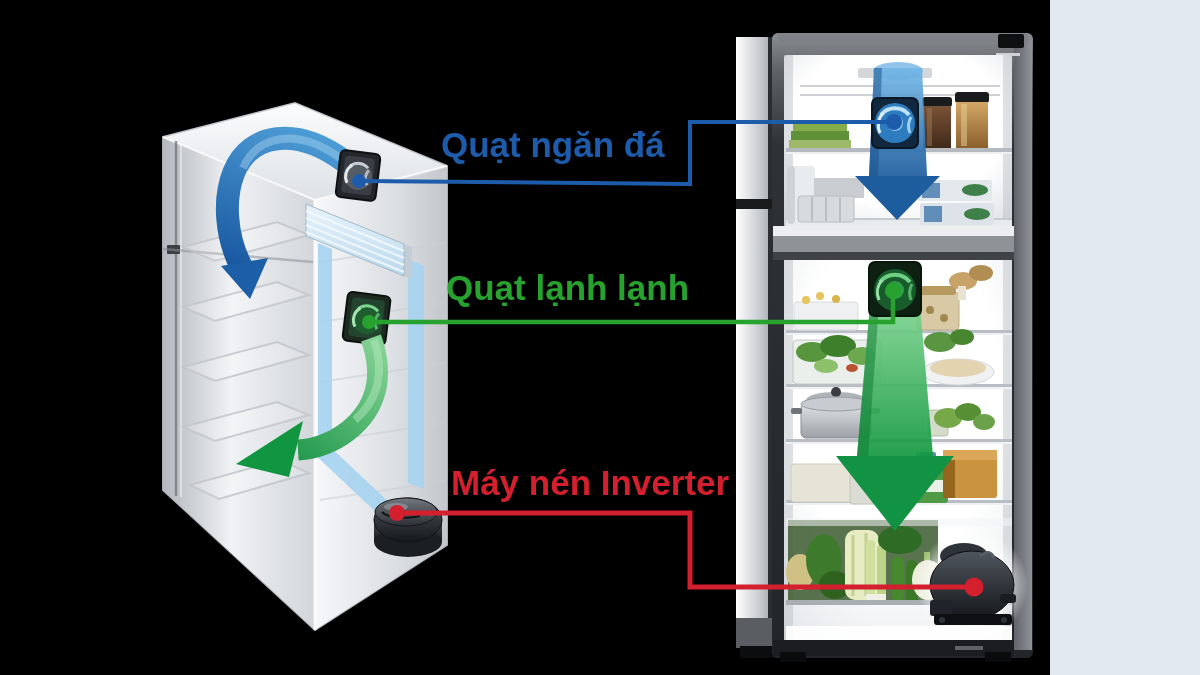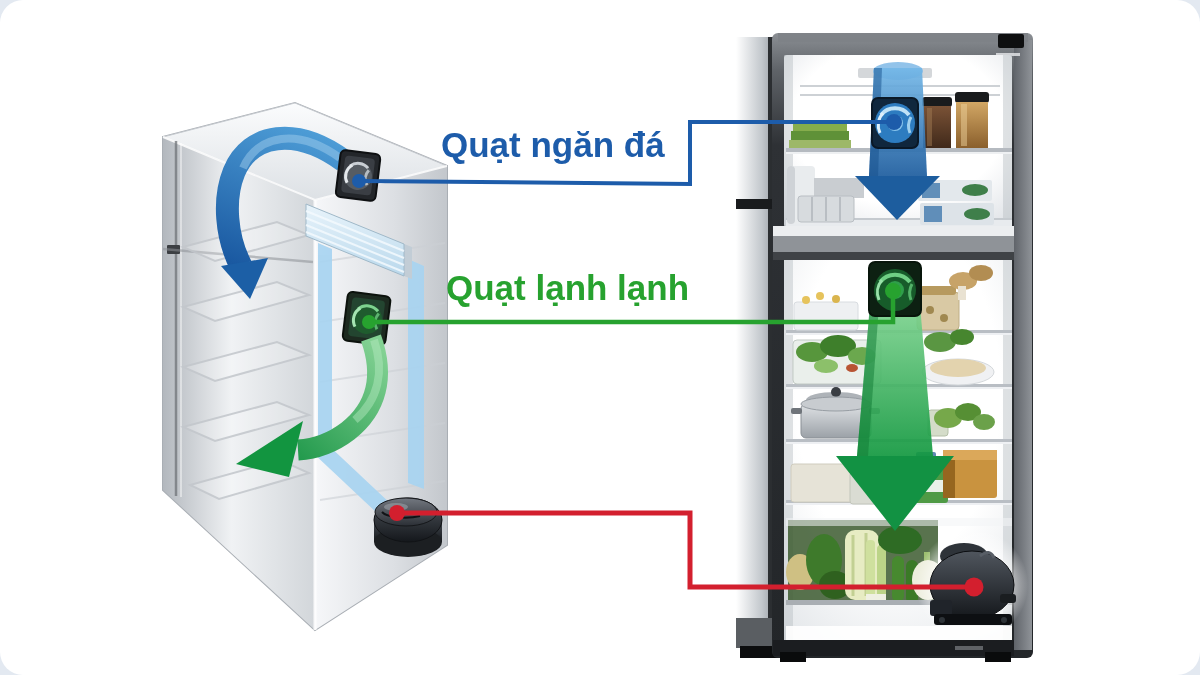--- a/index.html
+++ b/index.html
@@ -1,17 +1,17 @@
 <!DOCTYPE html>
 <html><head>
 <meta charset="utf-8">
 <style>
   html,body{margin:0;padding:0;background:#e3e9f1;}
-  #stage{position:relative;width:1200px;height:675px;overflow:hidden;background:#ffffff;
-         font-family:"Liberation Sans", sans-serif;border-radius:23px;}
+  #stage{position:relative;width:1050px;height:675px;overflow:hidden;background:#000000;
+         font-family:"Liberation Sans", sans-serif;}
   #scene{position:absolute;left:0;top:0;}
   .callout{position:absolute;font-weight:bold;font-size:35px;letter-spacing:0;line-height:1.05;white-space:nowrap;}
   .callout.blue{color:#1d5caa;}
   .callout.green{color:#27a22f;}
   .callout.red{color:#d31f2e;}
 </style>
 </head>
 <body>
 
 <div id="stage">
@@ -391,13 +391,14 @@
     <circle cx="893" cy="291" r="8" fill="#27a22f"></circle>
 
     <path d="M397,513 L690,513 L690,587 L973,587" stroke-width="5" stroke="#d31f2e"></path>
     <circle cx="397" cy="513" r="8" fill="#d31f2e"></circle>
     <circle cx="974" cy="587" r="9.5" fill="#d31f2e"></circle>
   </g>
 </svg>
 
   <div class="callout blue" style="left:441px; top:127px;">Quạt ngăn đá</div>
   <div class="callout green" style="left:446px; top:270px;">Quạt lạnh lạnh</div>
+  <div class="callout red" style="left:451px; top:465px;">Máy nén Inverter</div>
 </div>
 
 </body></html>

